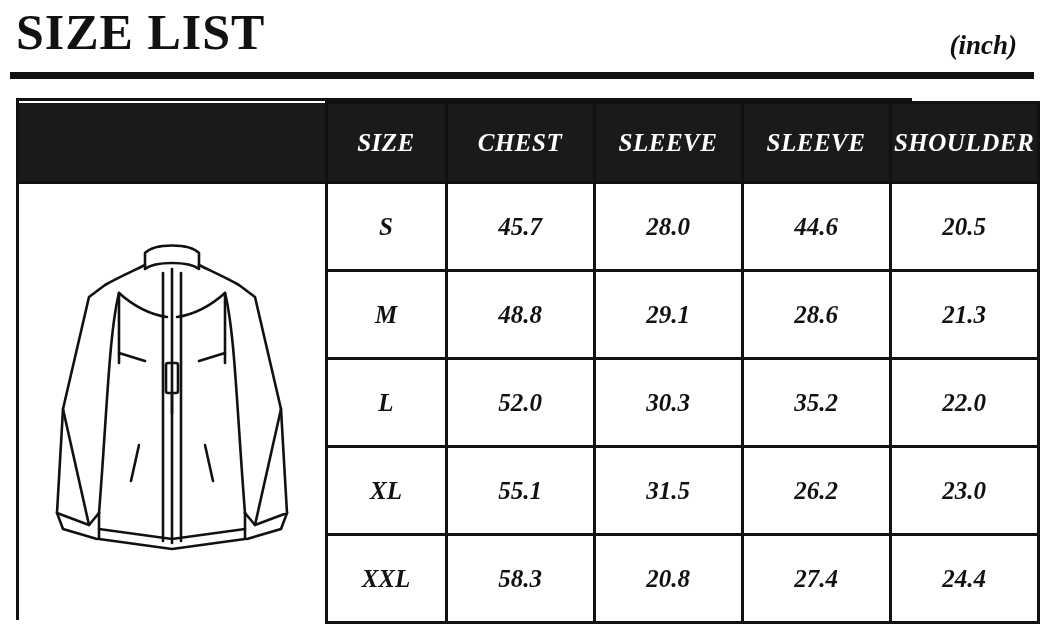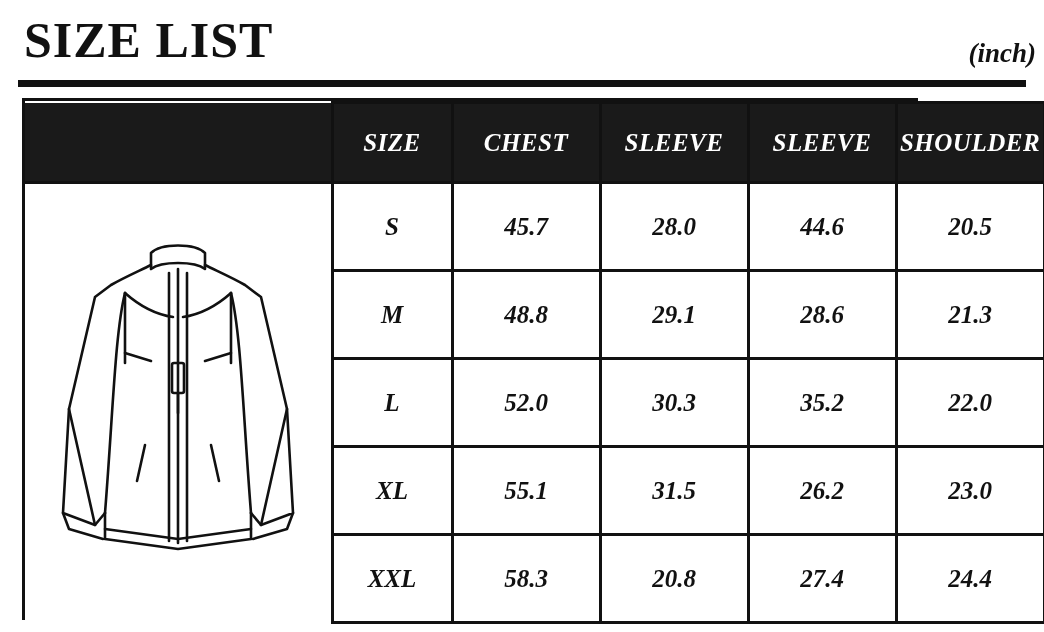--- a/index.html
+++ b/index.html
@@ -12,21 +12,21 @@
     height: 632px;
     font-family: "Liberation Serif", serif;
     color: #111111;
     overflow: hidden;
   }
   .page {
     position: relative;
     width: 1044px;
     height: 632px;
     box-sizing: border-box;
-    padding: 8px;
+    padding: 0;
   }
 
   
   .header {
     position: relative;
     height: 82px;
     padding: 0 14px;
     box-sizing: border-box;
   }
   .title {
@@ -35,41 +35,41 @@
     top: 2px;
     font-family: "Liberation Serif", serif;
     font-weight: bold;
     font-size: 50px;
     letter-spacing: 1px;
     line-height: 60px;
     color: #111111;
   }
   .unit {
     position: absolute;
-    right: 0;
+    right: 27px;
     top: 30px;
     font-family: "Liberation Serif", serif;
     font-style: italic;
     font-weight: bold;
     font-size: 27px;
     color: #111111;
   }
   .title-rule {
     position: absolute;
     left: 10px;
     right: 10px;
     top: 72px;
     height: 7px;
     background: #111111;
   }
 
   
   .table-wrap {
     position: absolute;
-    left: 22px;
+    left: 16px;
     top: 98px;
     width: 896px;
     height: 522px;
     border: 3px solid #111111;
     box-sizing: border-box;
   }
   table.size-table {
     width: 100%;
     height: 100%;
     border-collapse: collapse;

